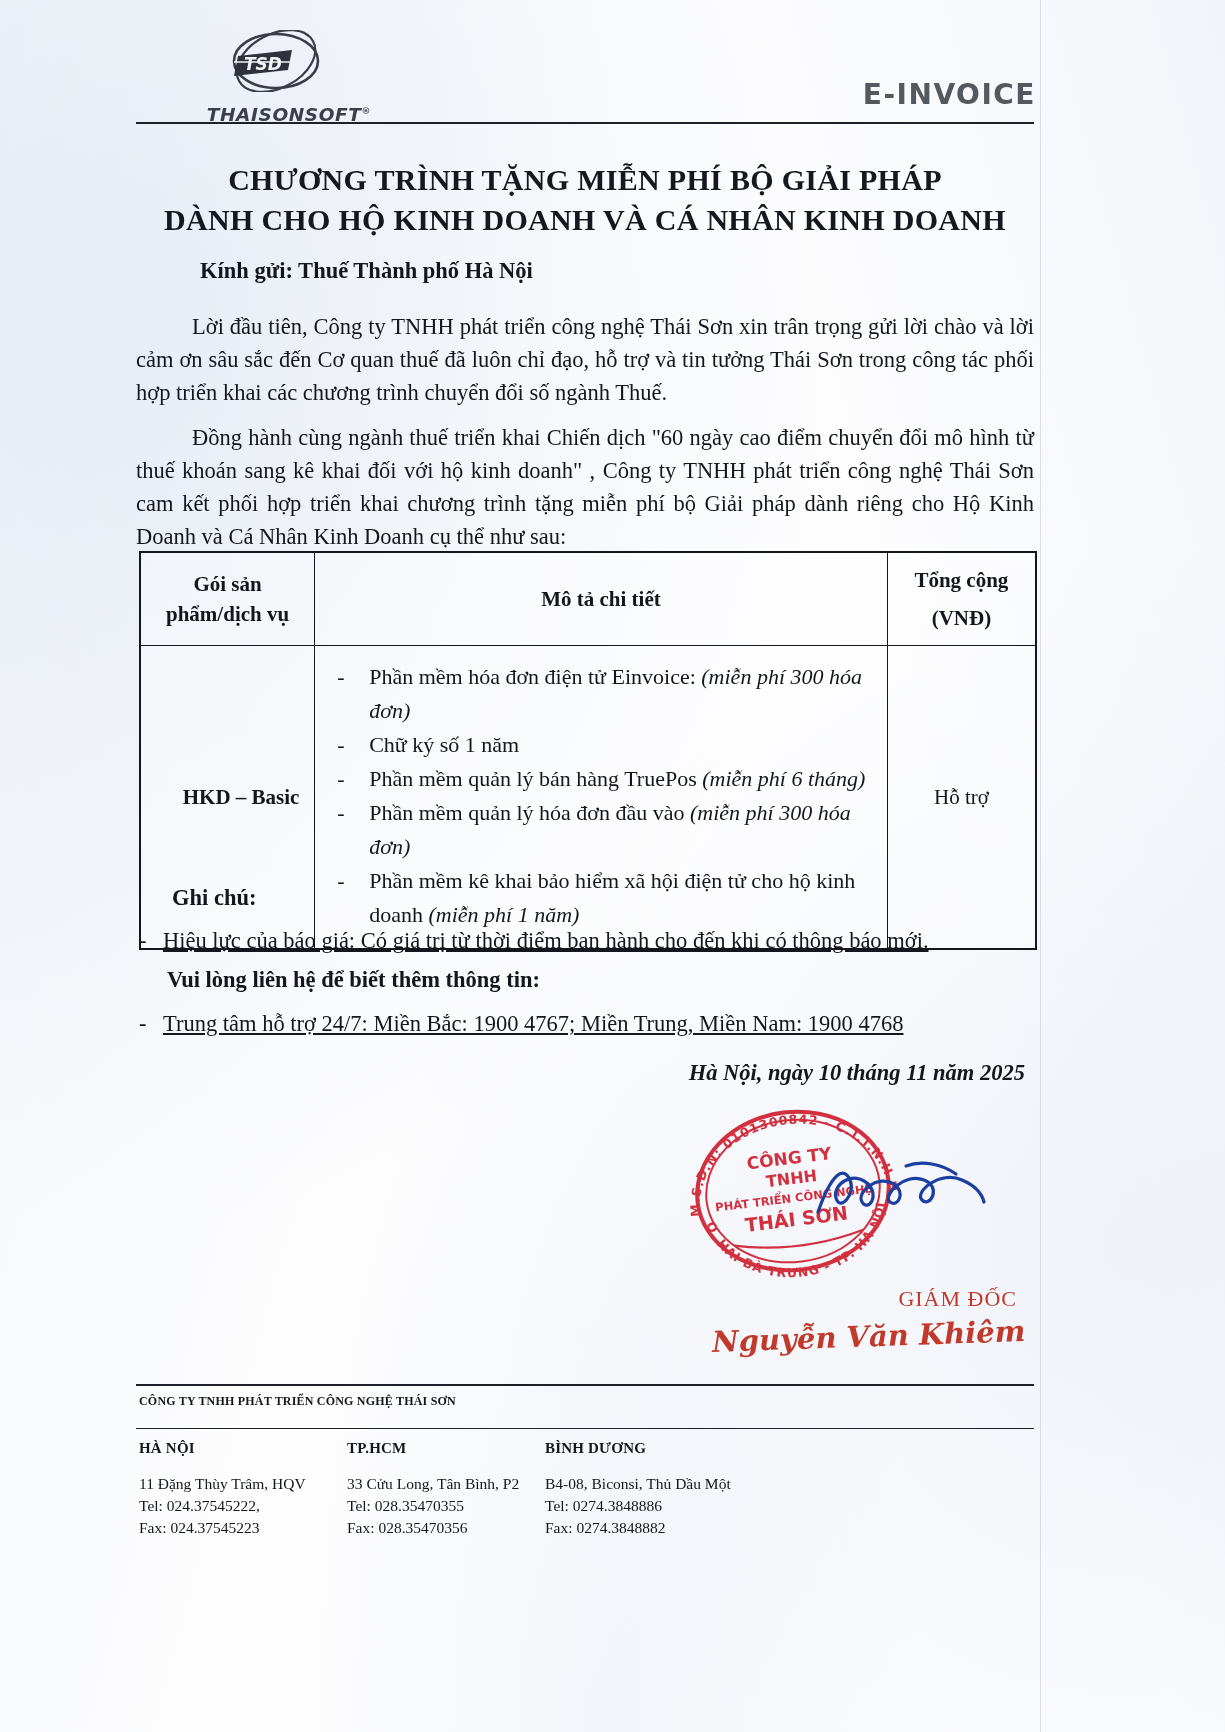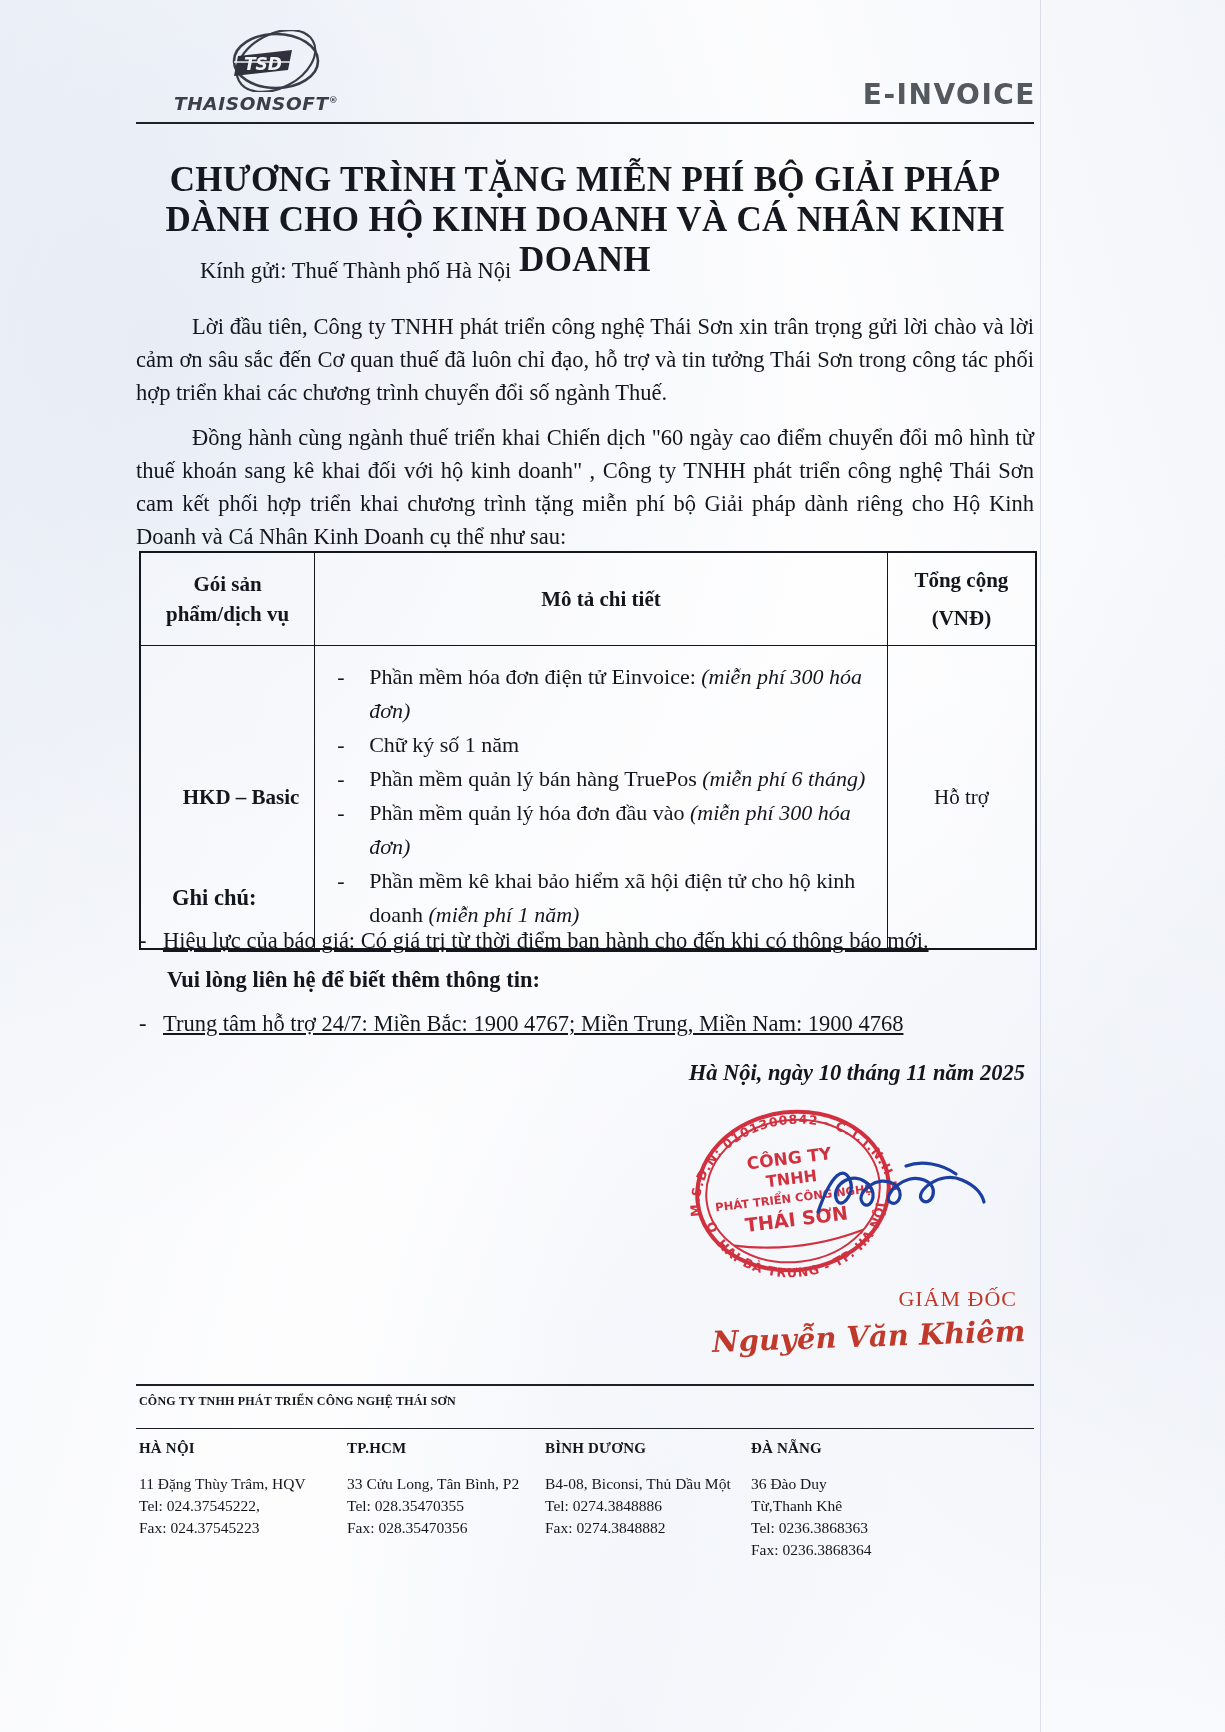--- a/index.html
+++ b/index.html
@@ -61,21 +61,22 @@
     margin-left: 42px;
   }
   .logo-mark svg { display: block; }
   .logo-word {
     font-family: "DejaVu Sans", sans-serif;
     font-style: italic;
     font-weight: bold;
     font-size: 18.5px;
     letter-spacing: 0.6px;
     color: #3c3f4a;
-    margin-top: 1px;
+    margin-top: 12px;
+    text-align: center;
   }
   .logo-word sup {
     font-size: 9px;
     vertical-align: super;
   }
   .einvoice {
     position: absolute;
     right: 0;
     top: 48px;
     font-family: "DejaVu Sans", sans-serif;
@@ -97,32 +98,32 @@
   .title-wrap {
     position: absolute;
     left: 136px;
     top: 160px;
     width: 898px;
     text-align: center;
   }
   .title-line {
     font-family: "Liberation Serif", serif;
     font-weight: bold;
-    font-size: 35px;
+    font-size: 30px;
     letter-spacing: 0.3px;
     color: #16181f;
     line-height: 40px;
   }
 
   
   .salutation {
     position: absolute;
     left: 200px;
     top: 258px;
-    font-weight: normal;
+    font-weight: bold;
     font-size: 22.5px;
     color: #14161d;
   }
   .para {
     position: absolute;
     left: 136px;
     width: 898px;
     font-size: 22.5px;
     line-height: 33px;
     text-align: justify;
@@ -476,20 +477,14 @@
       <div class="line">33 Cửu Long, Tân Bình, P2</div>
       <div class="line">Tel: 028.35470355</div>
       <div class="line">Fax: 028.35470356</div>
     </div>
     <div class="fcol">
       <div class="city">BÌNH DƯƠNG</div>
       <div class="line">B4-08, Biconsi, Thủ Dầu Một</div>
       <div class="line">Tel: 0274.3848886</div>
       <div class="line">Fax: 0274.3848882</div>
     </div>
-    <div class="fcol">
-      <div class="city">ĐÀ NẴNG</div>
-      <div class="line">36 Đào Duy Từ,Thanh Khê</div>
-      <div class="line">Tel: 0236.3868363</div>
-      <div class="line">Fax: 0236.3868364</div>
-    </div>
   </div>
 </div>
 
 </body></html>

